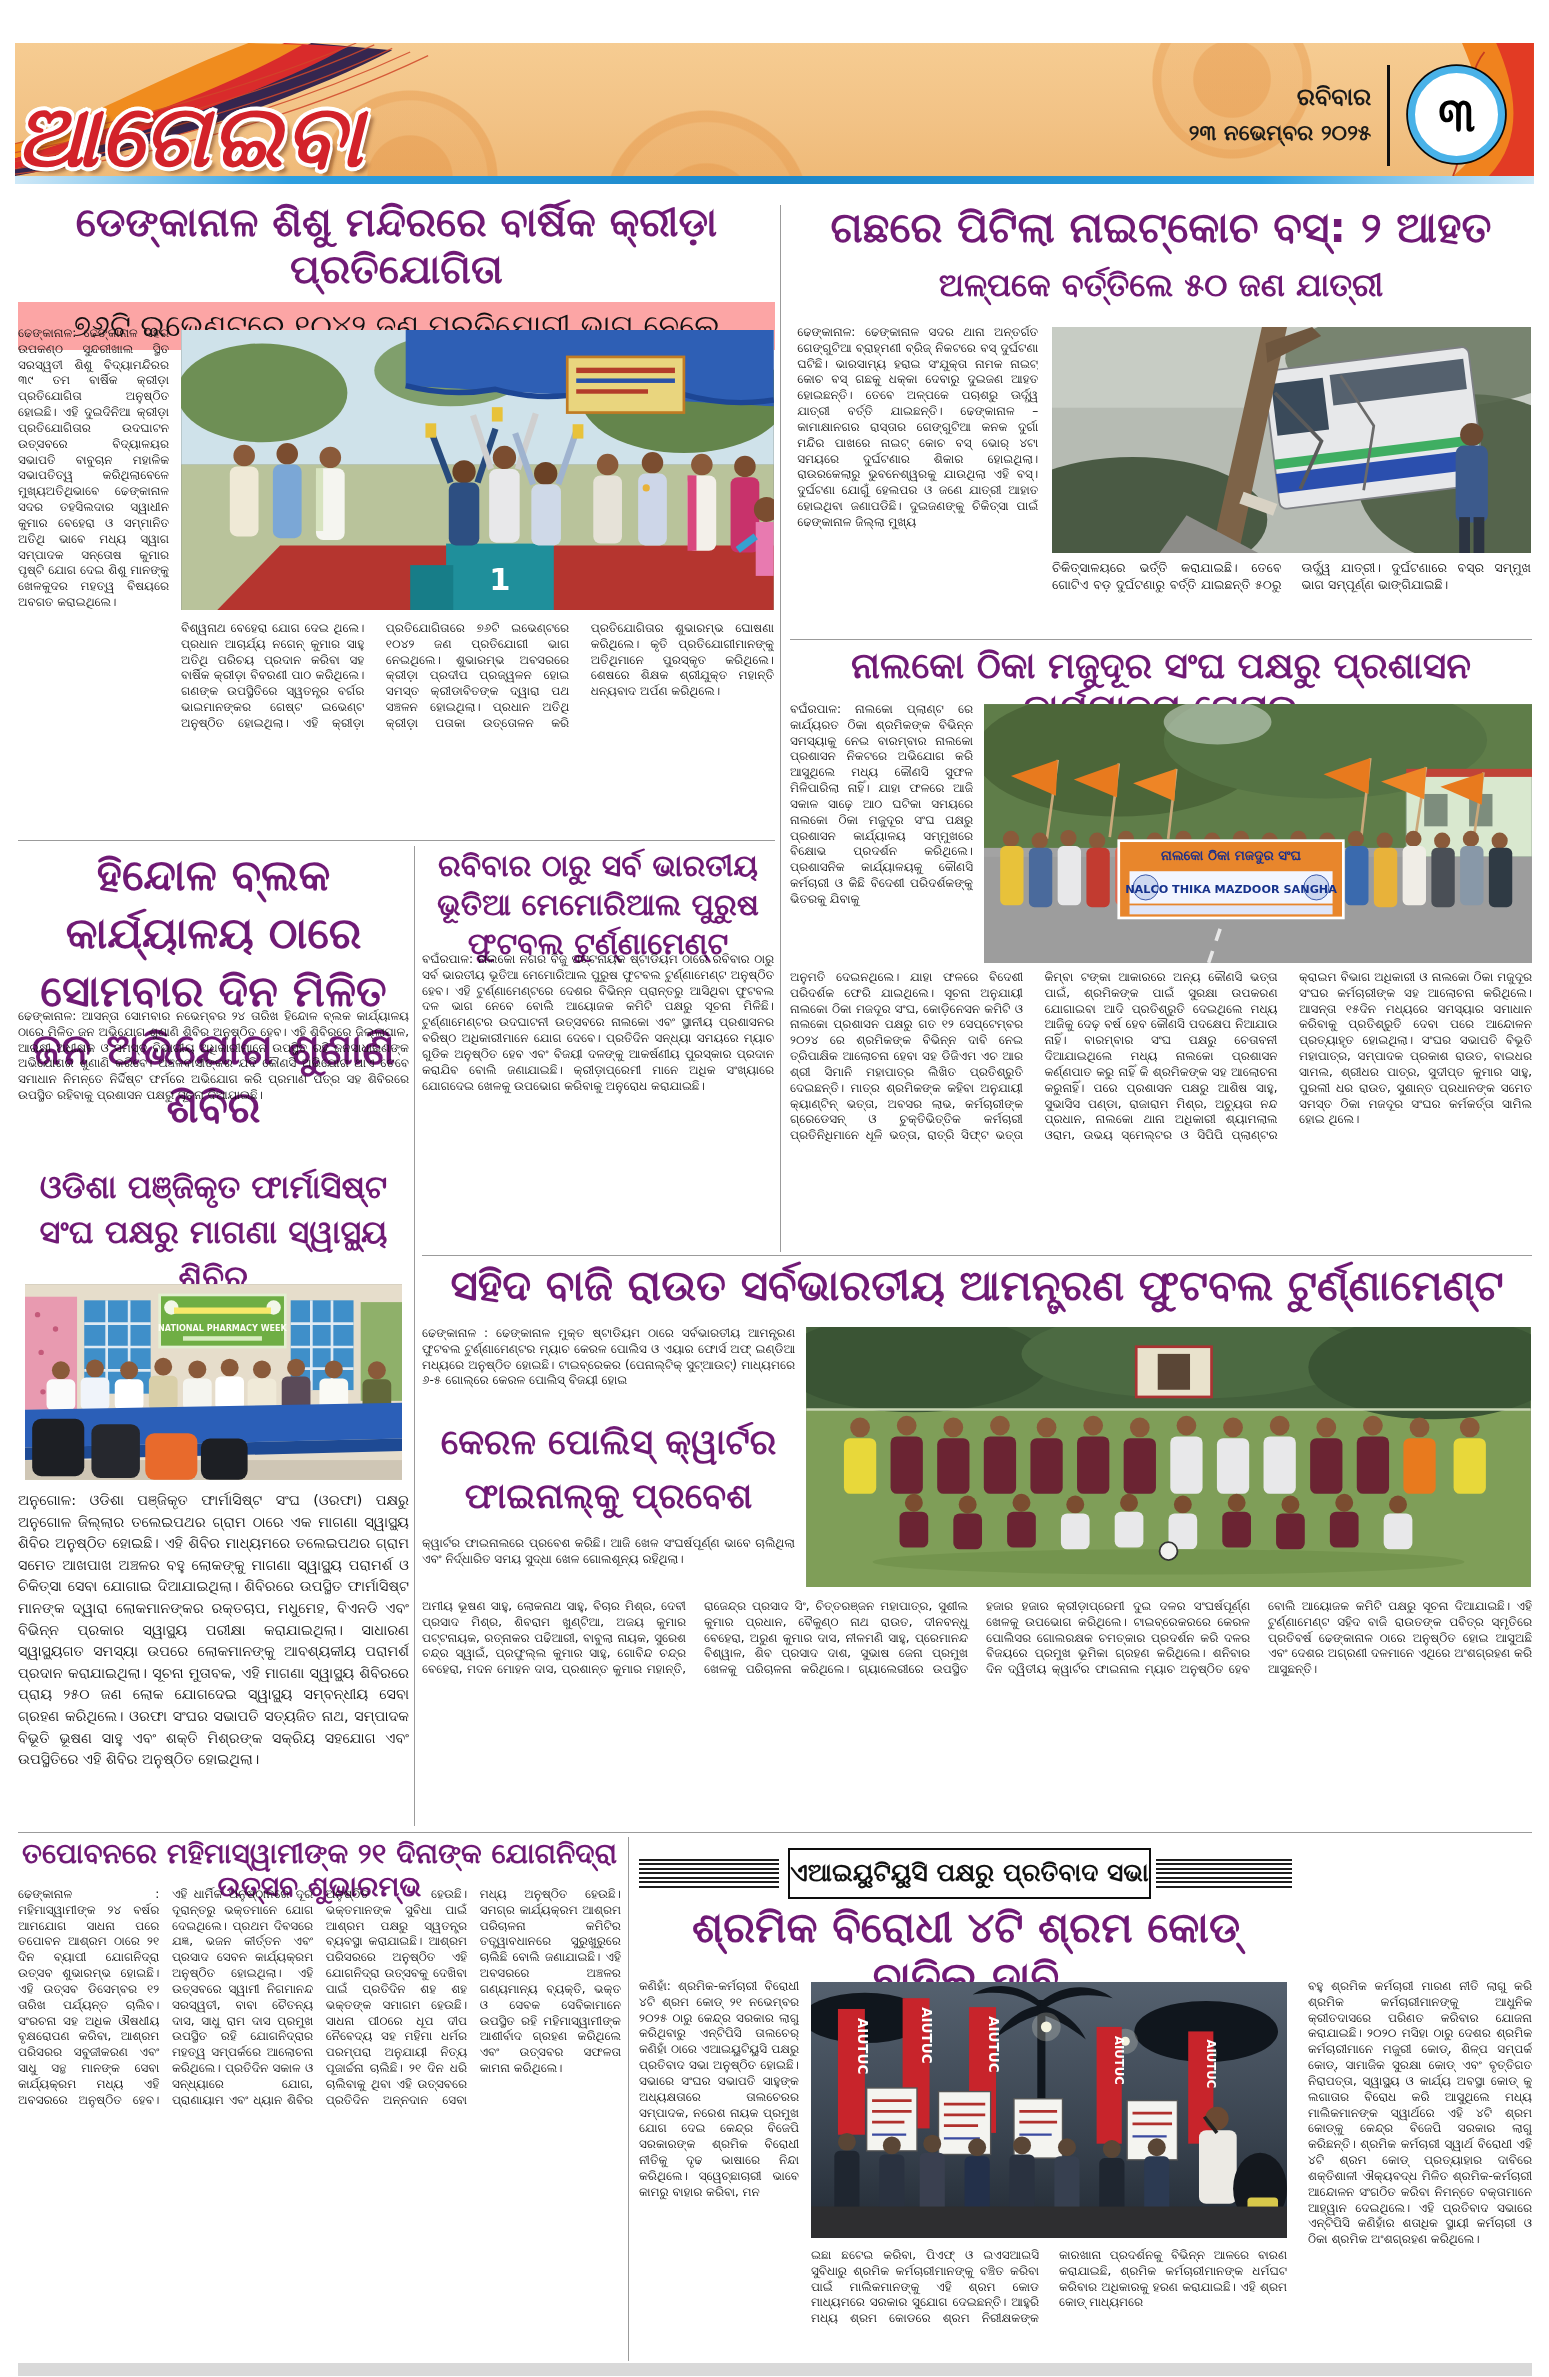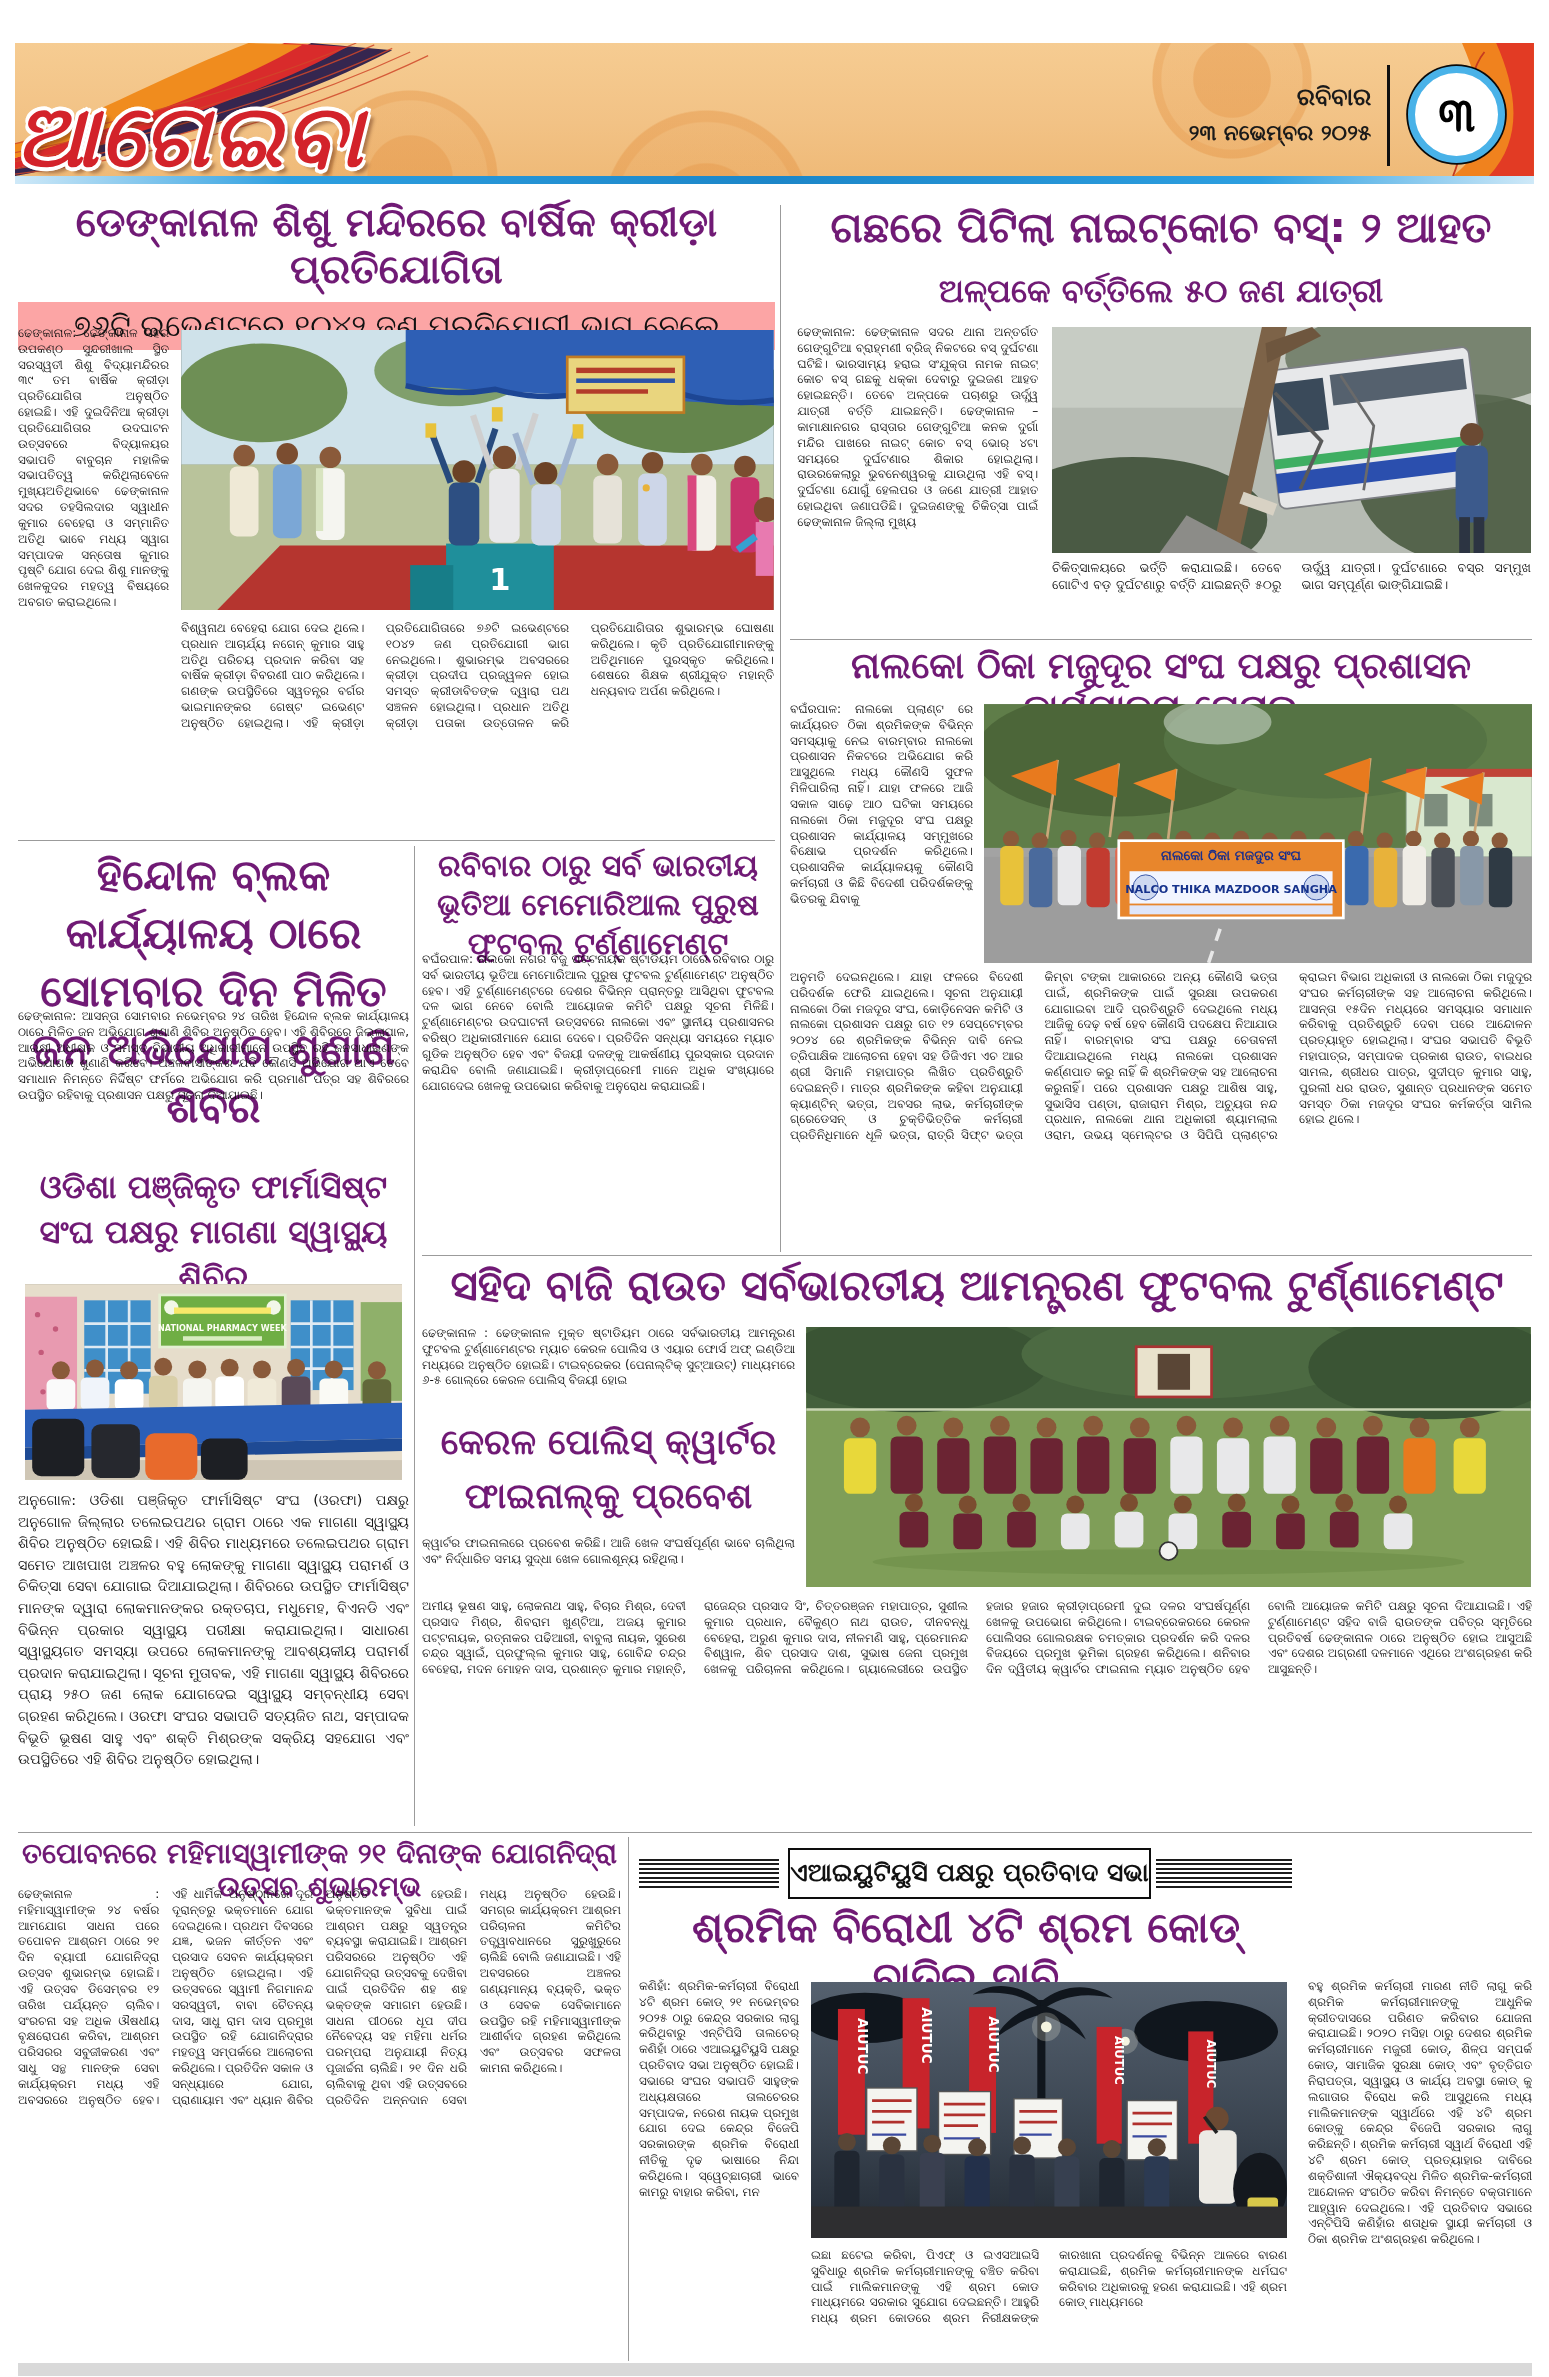--- a/index.html
+++ b/index.html
@@ -156,21 +156,21 @@
       </svg>
     </div>
     <div class="abs bt cols3" style="left:163px;top:422px;width:593px;height:215px;">ବିଶ୍ୱନାଥ ବେହେରା ଯୋଗ ଦେଇ ଥିଲେ। ପ୍ରଧାନ ଆଚାର୍ଯ୍ୟ ନଗେନ୍ କୁମାର ସାହୁ ଅତିଥି ପରିଚୟ ପ୍ରଦାନ କରିବା ସହ ବାର୍ଷିକ କ୍ରୀଡ଼ା ବିବରଣୀ ପାଠ କରିଥିଲେ। ଗଣଙ୍କ ଉପସ୍ଥିତିରେ ସ୍ୱତନ୍ତ୍ର ବର୍ଗର ଭାଇମାନଙ୍କର ଗେଷ୍ଟ ଇଭେଣ୍ଟ ଅନୁଷ୍ଠିତ ହୋଇଥିଲା। ଏହି କ୍ରୀଡ଼ା ପ୍ରତିଯୋଗିତାରେ ୭୬ଟି ଇଭେଣ୍ଟରେ ୧୦୪୨ ଜଣ ପ୍ରତିଯୋଗୀ ଭାଗ ନେଇଥିଲେ। ଶୁଭାରମ୍ଭ ଅବସରରେ କ୍ରୀଡ଼ା ପ୍ରଦୀପ ପ୍ରଜ୍ୱଳନ ହୋଇ ସମସ୍ତ କ୍ରୀଡାବିତଙ୍କ ଦ୍ୱାରା ପଥ ସଞ୍ଚଳନ ହୋଇଥିଲା। ପ୍ରଧାନ ଅତିଥି କ୍ରୀଡ଼ା ପତାକା ଉତ୍ତୋଳନ କରି ପ୍ରତିଯୋଗିତାର ଶୁଭାରମ୍ଭ ଘୋଷଣା କରିଥିଲେ। କୃତି ପ୍ରତିଯୋଗୀମାନଙ୍କୁ ଅତିଥିମାନେ ପୁରସ୍କୃତ କରିଥିଲେ। ଶେଷରେ ଶିକ୍ଷକ ଶ୍ରୀଯୁକ୍ତ ମହାନ୍ତି ଧନ୍ୟବାଦ ଅର୍ପଣ କରିଥିଲେ।</div>
   </div>
 
   <div class="abs vline" style="left:780px;top:205px;height:1047px;"></div>
   <div class="abs hline" style="left:18px;top:840px;width:757px;"></div>
 
   <div class="abs" style="left:790px;top:203px;width:742px;height:433px;">
     <div class="hl" style="font-size:42px;">ଗଛରେ ପିଟିଲା ନାଇଟ୍‌କୋଚ ବସ୍‌: ୨ ଆହତ</div>
-    <div class="hl" style="font-size:32px;margin-top:20px;">ଅଳ୍ପକେ ବର୍ତ୍ତିଲେ ୫୦ ଜଣ ଯାତ୍ରୀ</div>
+    <div class="hl" style="font-size:32px;margin-top:14px;">ଅଳ୍ପକେ ବର୍ତ୍ତିଲେ ୫୦ ଜଣ ଯାତ୍ରୀ</div>
     <div class="abs bt" style="left:7.2px;top:122px;width:241px;height:305px;">ଢେଙ୍କାନାଳ: ଢେଙ୍କାନାଳ ସଦର ଥାନା ଅନ୍ତର୍ଗତ ଗେଙ୍ଗୁଟିଆ ବ୍ରାହ୍ମଣୀ ବ୍ରିଜ୍ ନିକଟରେ ବସ୍ ଦୁର୍ଘଟଣା ଘଟିଛି। ଭାରସାମ୍ୟ ହରାଇ ସଂଯୁକ୍ତା ନାମକ ନାଇଟ୍ କୋଚ ବସ୍ ଗଛକୁ ଧକ୍କା ଦେବାରୁ ଦୁଇଜଣ ଆହତ ହୋଇଛନ୍ତି। ତେବେ ଅଳ୍ପକେ ପଚାଶରୁ ଊର୍ଦ୍ଧ୍ୱ ଯାତ୍ରୀ ବର୍ତ୍ତି ଯାଇଛନ୍ତି। ଢେଙ୍କାନାଳ – କାମାକ୍ଷାନଗର ରାସ୍ତାର ଗେଙ୍ଗୁଟିଆ କନକ ଦୁର୍ଗା ମନ୍ଦିର ପାଖରେ ନାଇଟ୍ କୋଚ ବସ୍ ଭୋର୍ ୪ଟା ସମୟରେ ଦୁର୍ଘଟଣାର ଶିକାର ହୋଇଥିଲା। ରାଉରକେଲାରୁ ଭୁବନେଶ୍ୱରକୁ ଯାଉଥିଲା ଏହି ବସ୍। ଦୁର୍ଘଟଣା ଯୋଗୁଁ ହେଲପର ଓ ଜଣେ ଯାତ୍ରୀ ଆହାତ ହୋଇଥିବା ଜଣାପଡିଛି। ଦୁଇଜଣଙ୍କୁ ଚିକିତ୍ସା ପାଇଁ ଢେଙ୍କାନାଳ ଜିଲ୍ଲା ମୁଖ୍ୟ</div>
     <div class="abs ph" style="left:262px;top:124px;width:479px;height:226px;">
       <svg width="479" height="226" viewBox="0 0 534 252">
         <rect width="534" height="252" fill="#b6bbb3"></rect>
         <rect width="534" height="90" fill="#c7ccc4"></rect>
         <ellipse cx="90" cy="215" rx="150" ry="70" fill="#4a5a44"></ellipse>
         <ellipse cx="470" cy="170" rx="130" ry="95" fill="#55644c"></ellipse>
         <ellipse cx="420" cy="35" rx="160" ry="55" fill="#5d6c54" opacity=".75"></ellipse>
         <g transform="rotate(-7 360 120)">
           <rect x="245" y="35" width="230" height="155" rx="8" fill="#e7e8ea" stroke="#7d7f84" stroke-width="2"></rect>

